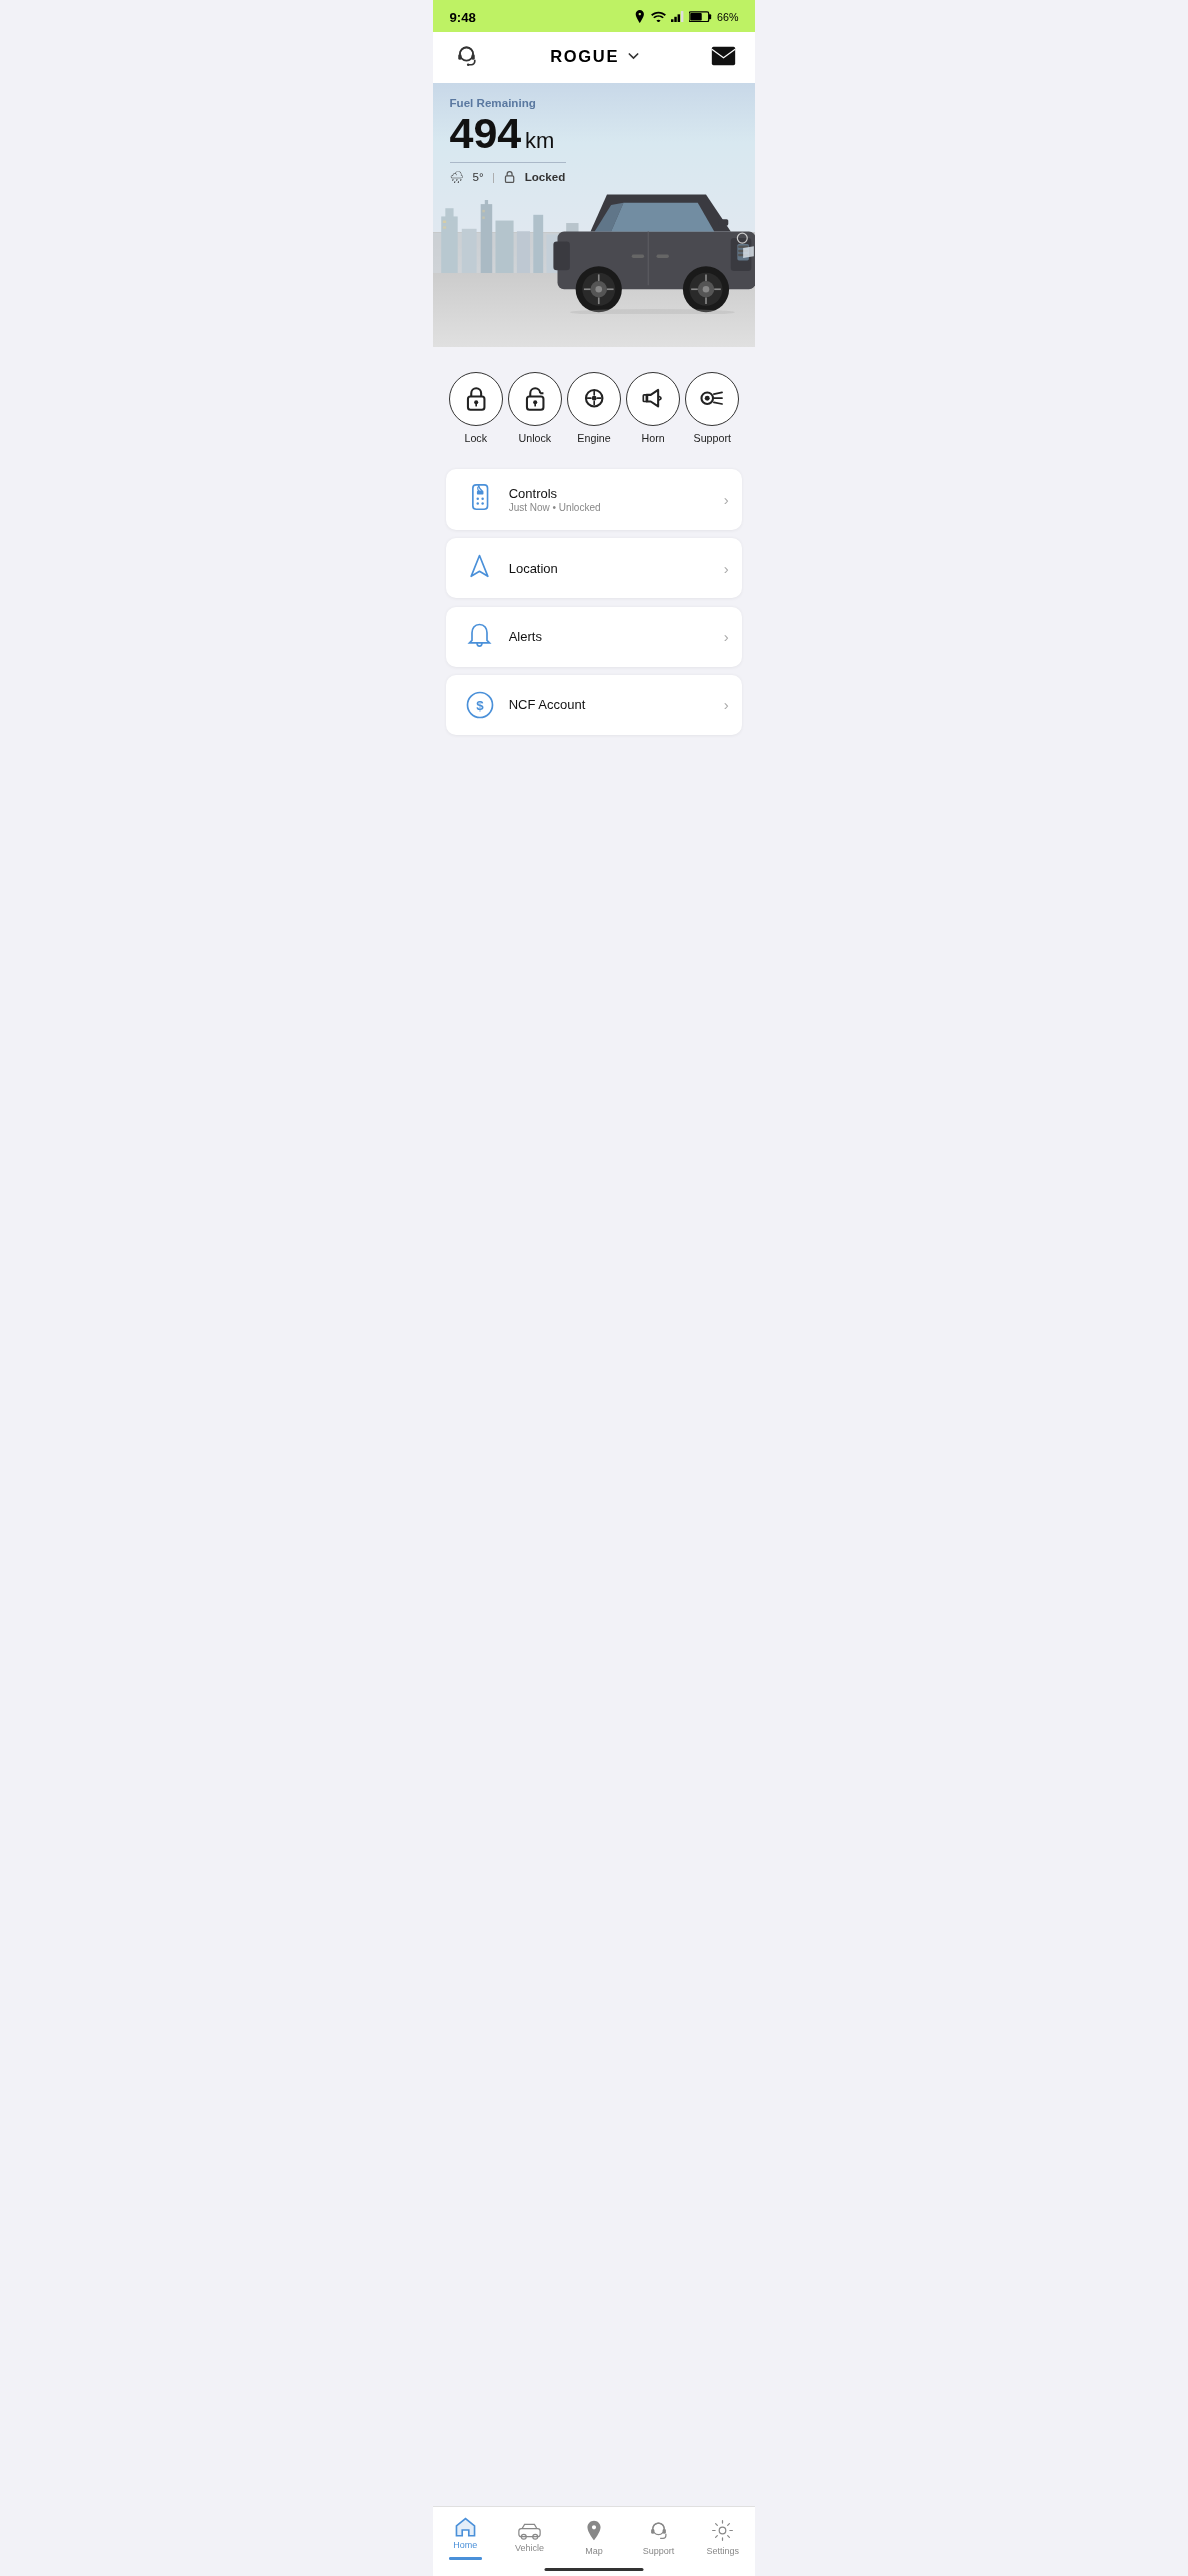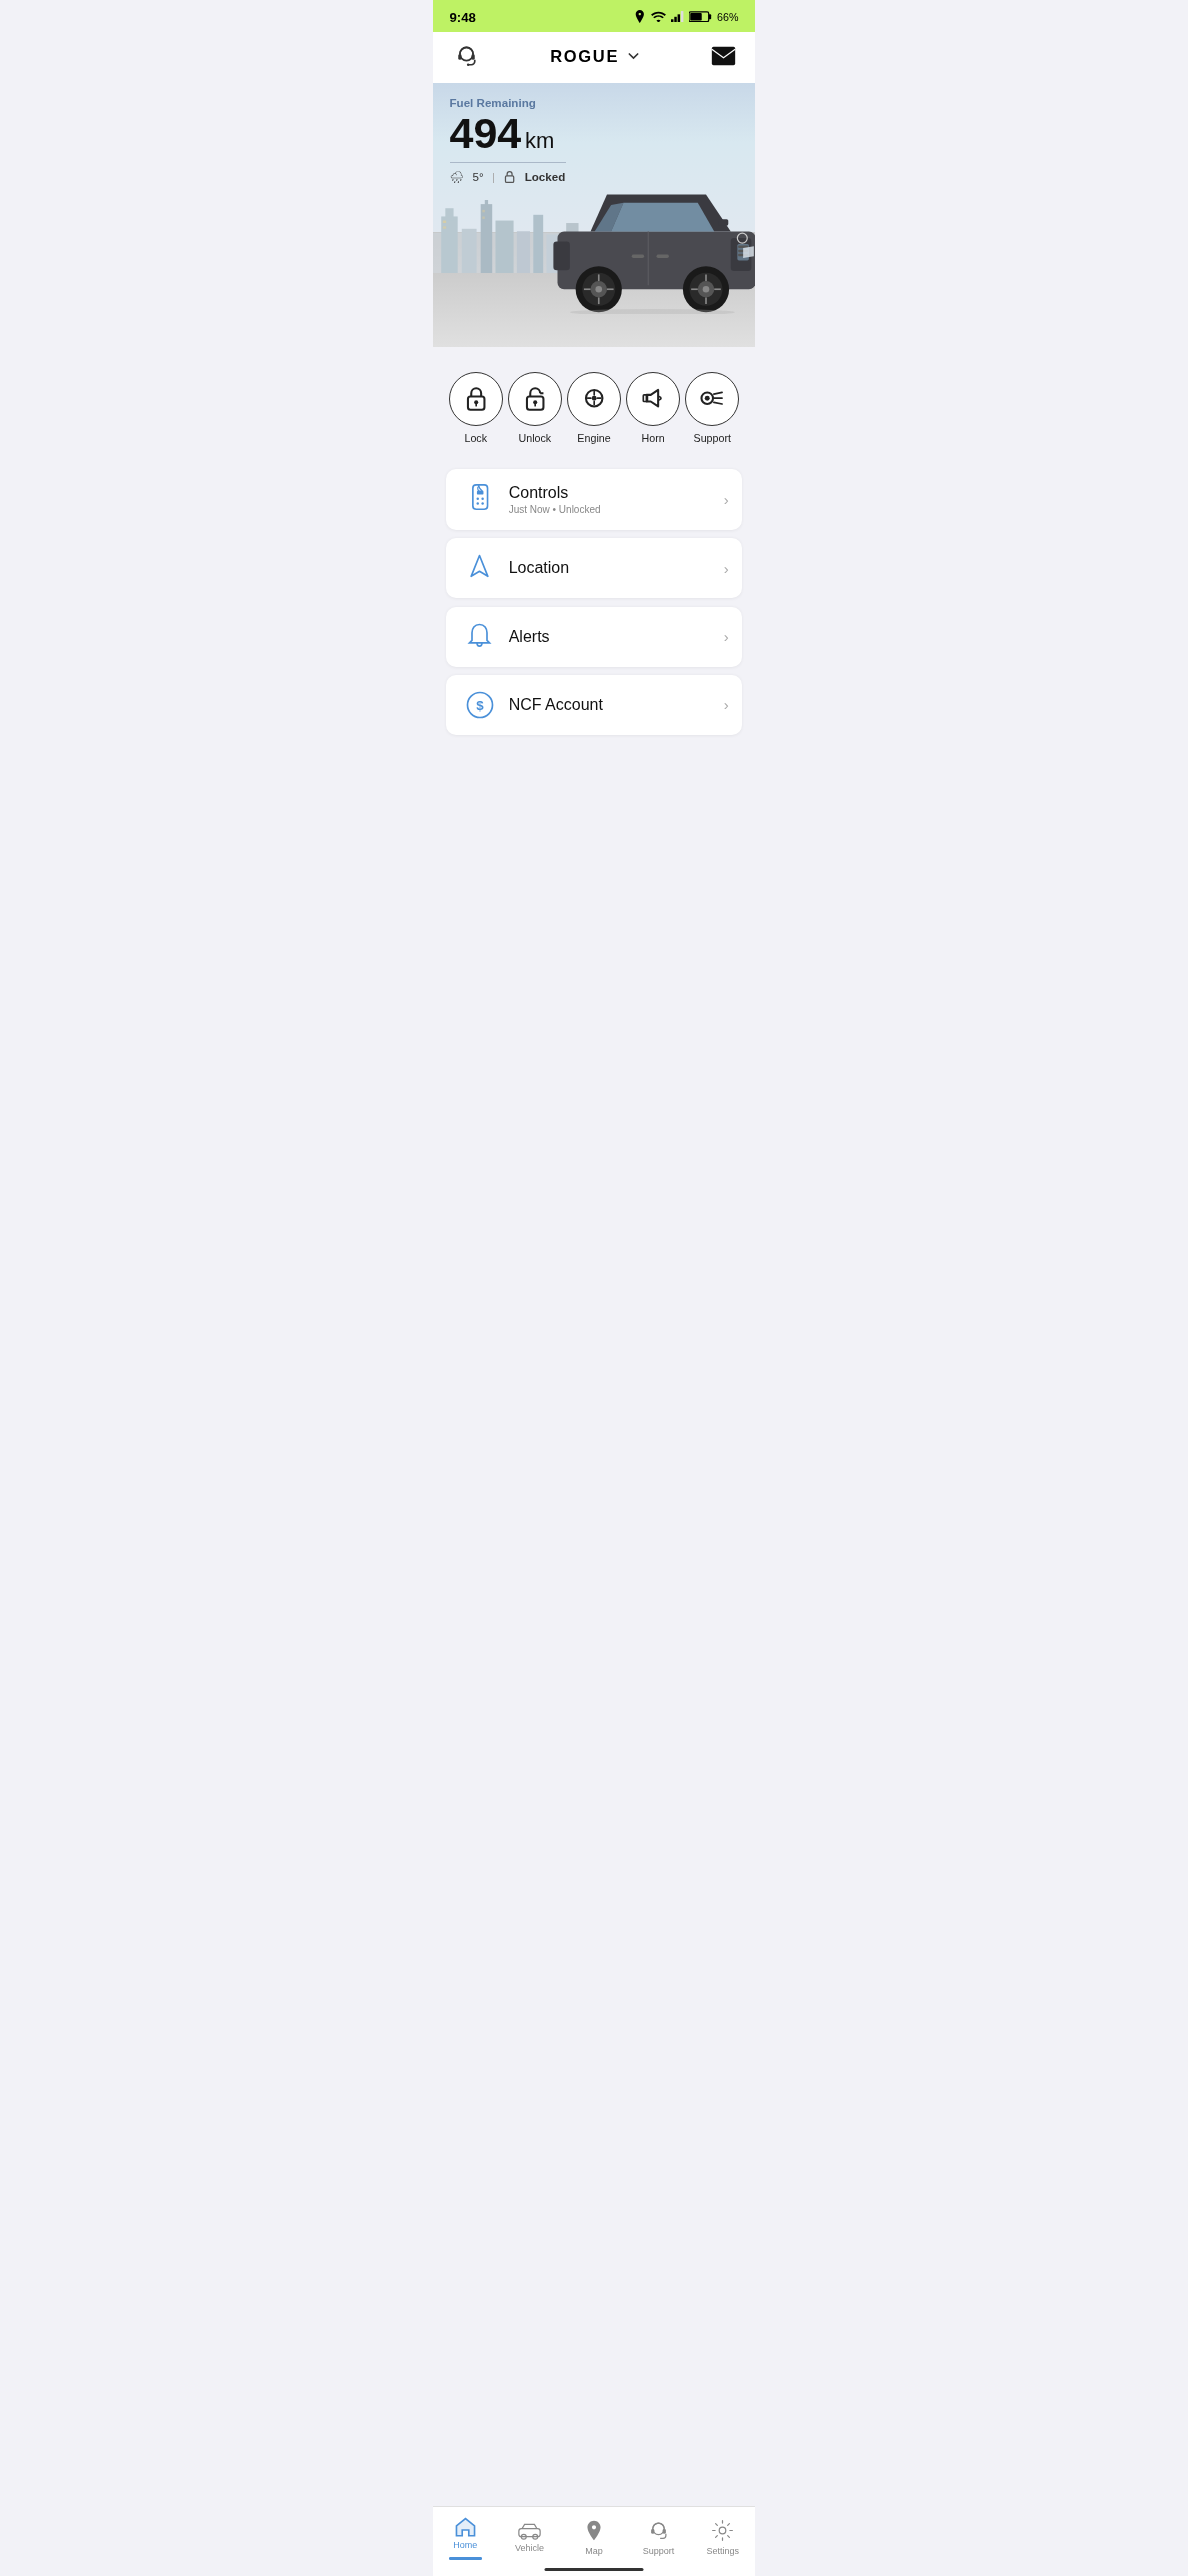--- a/index.html
+++ b/index.html
@@ -215,21 +215,21 @@
       justify-content: center;
       flex-shrink: 0;
     }
 
     .menu-content {
       flex: 1;
       padding: 0 8.3px;
     }
 
     .menu-title {
-      font-size: 16px;
+      font-size: 13px;
       font-weight: 500;
       color: #111;
     }
 
     .menu-subtitle {
       font-size: 10px;
       color: #888;
       margin-top: 1.7px;
     }
 

